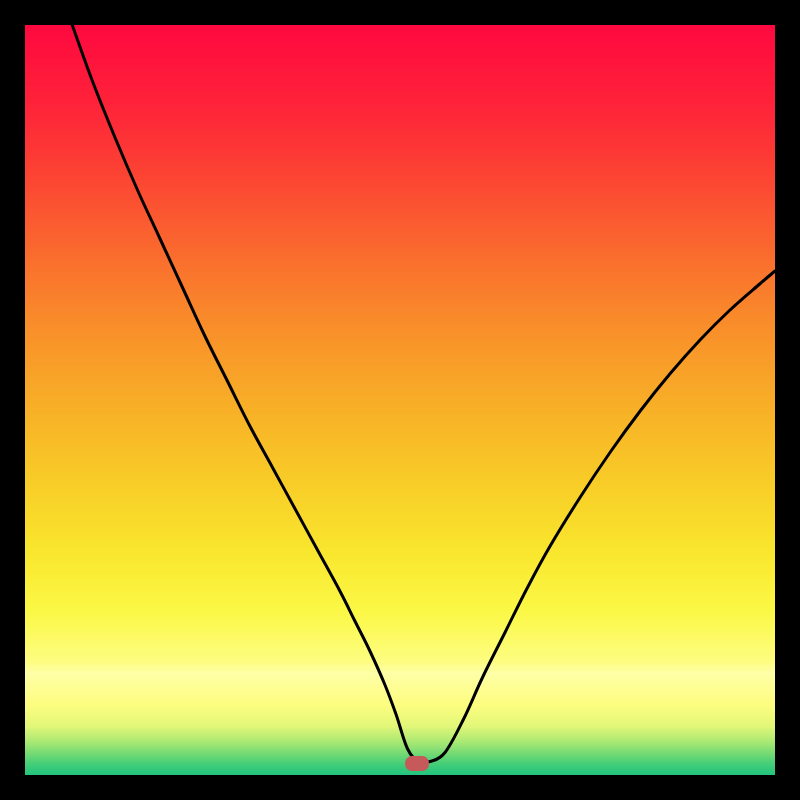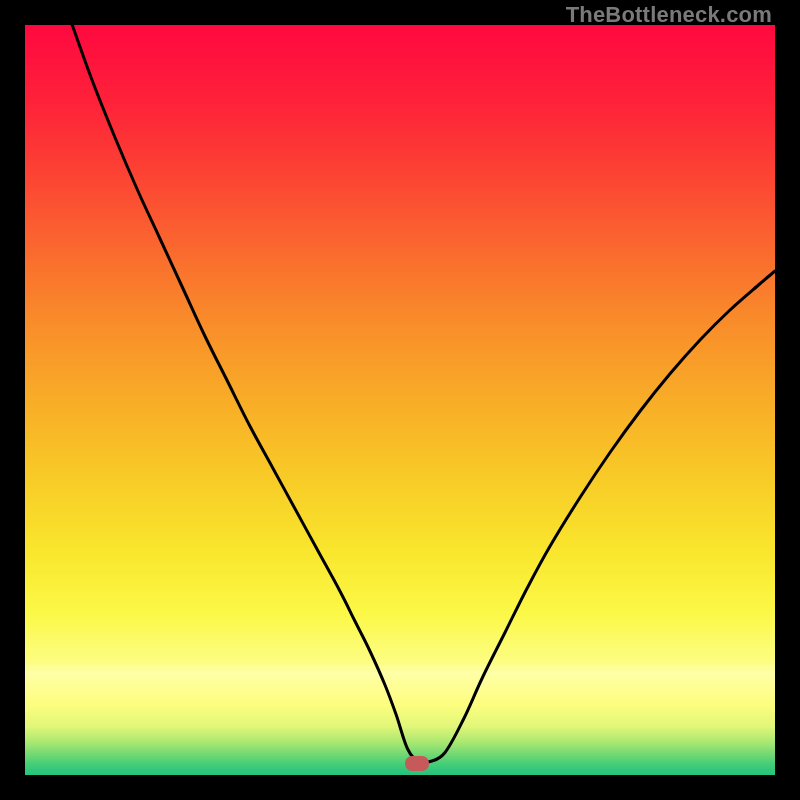--- a/index.html
+++ b/index.html
@@ -433,14 +433,13 @@
         <div style="top:742.084432717678px;height:2.973684210526316px;background:rgb(55,202,122)"></div>
         <div style="top:744.0633245382586px;height:2.973684210526316px;background:rgb(49,200,124)"></div>
         <div style="top:746.042216358839px;height:2.973684210526316px;background:rgb(43,199,125)"></div>
         <div style="top:748.0211081794195px;height:2.973684210526316px;background:rgb(37,197,127)"></div>
       </div>
     <svg class="curve" id="curve" viewBox="0 0 750 750" preserveAspectRatio="none">
         <path d="M 47.25 0.00 C 50.90 10.13, 59.80 36.00, 67.50 56.25 C 75.19 76.50, 81.90 92.92, 90.00 112.50 C 98.10 132.07, 104.40 146.78, 112.50 165.00 C 120.60 183.22, 126.90 196.20, 135.00 213.75 C 143.10 231.30, 149.40 244.95, 157.50 262.50 C 165.60 280.05, 171.90 294.38, 180.00 311.25 C 188.10 328.13, 194.40 340.05, 202.50 356.25 C 210.60 372.45, 216.90 385.73, 225.00 401.25 C 233.10 416.77, 239.40 427.65, 247.50 442.50 C 255.60 457.35, 261.90 468.90, 270.00 483.75 C 278.10 498.60, 284.40 510.15, 292.50 525.00 C 300.60 539.85, 308.25 553.42, 315.00 566.25 C 321.75 579.08, 324.60 585.45, 330.00 596.25 C 335.40 607.05, 339.60 614.77, 345.00 626.25 C 350.40 637.73, 355.27 648.52, 360.00 660.00 C 364.73 671.48, 367.20 678.52, 371.25 690.00 C 375.30 701.48, 378.45 715.38, 382.50 723.75 C 386.55 732.12, 389.70 734.21, 393.75 736.50 C 397.80 738.79, 400.27 738.12, 405.00 736.50 C 409.73 734.88, 413.93 735.20, 420.00 727.50 C 426.08 719.80, 432.00 707.25, 438.75 693.75 C 445.50 680.25, 450.07 668.02, 457.50 652.50 C 464.93 636.98, 471.90 623.70, 480.00 607.50 C 488.10 591.30, 494.40 578.02, 502.50 562.50 C 510.60 546.98, 515.55 537.45, 525.00 521.25 C 534.45 505.05, 544.20 489.38, 555.00 472.50 C 565.80 455.63, 574.20 443.02, 585.00 427.50 C 595.80 411.98, 604.20 400.43, 615.00 386.25 C 625.80 372.07, 634.20 361.57, 645.00 348.75 C 655.80 335.93, 664.20 326.48, 675.00 315.00 C 685.80 303.53, 694.20 295.13, 705.00 285.00 C 715.80 274.88, 726.90 265.77, 735.00 258.75 C 743.10 251.73, 747.30 248.29, 750.00 246.00" fill="none" stroke="#000" stroke-width="3" stroke-linecap="round" stroke-linejoin="round"></path>
       </svg>
     <div class="marker" id="marker" style="background: rgb(198, 90, 90); left: 380.25px; top: 731px;"></div>
   </div>
-  <div class="watermark">TheBottleneck.com</div>
 </div>
 
 </body></html>

